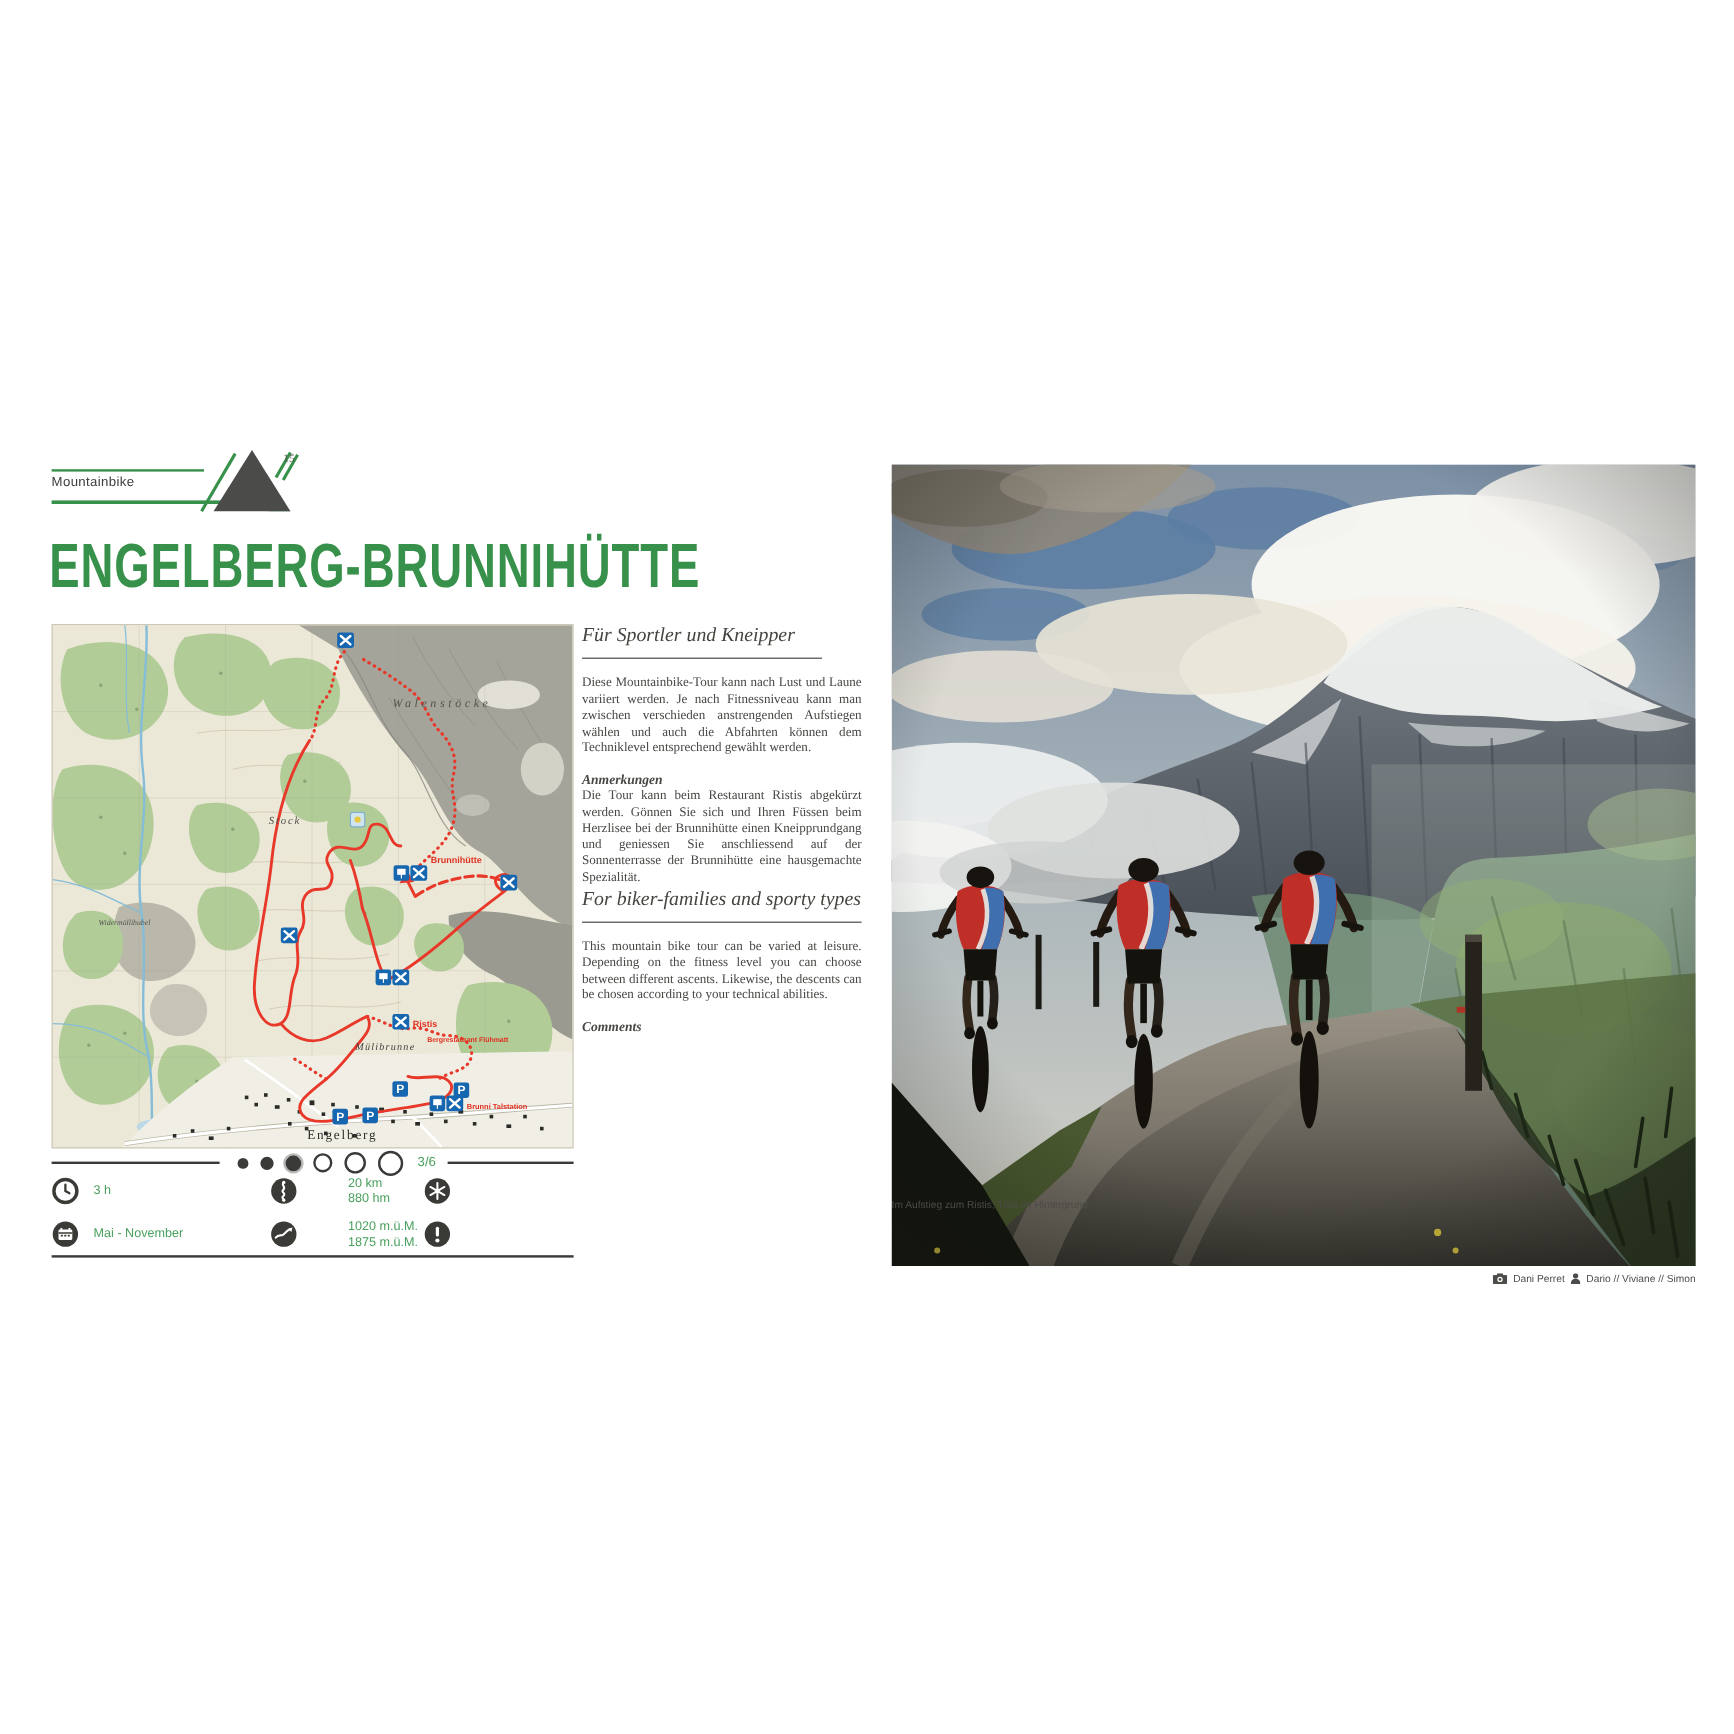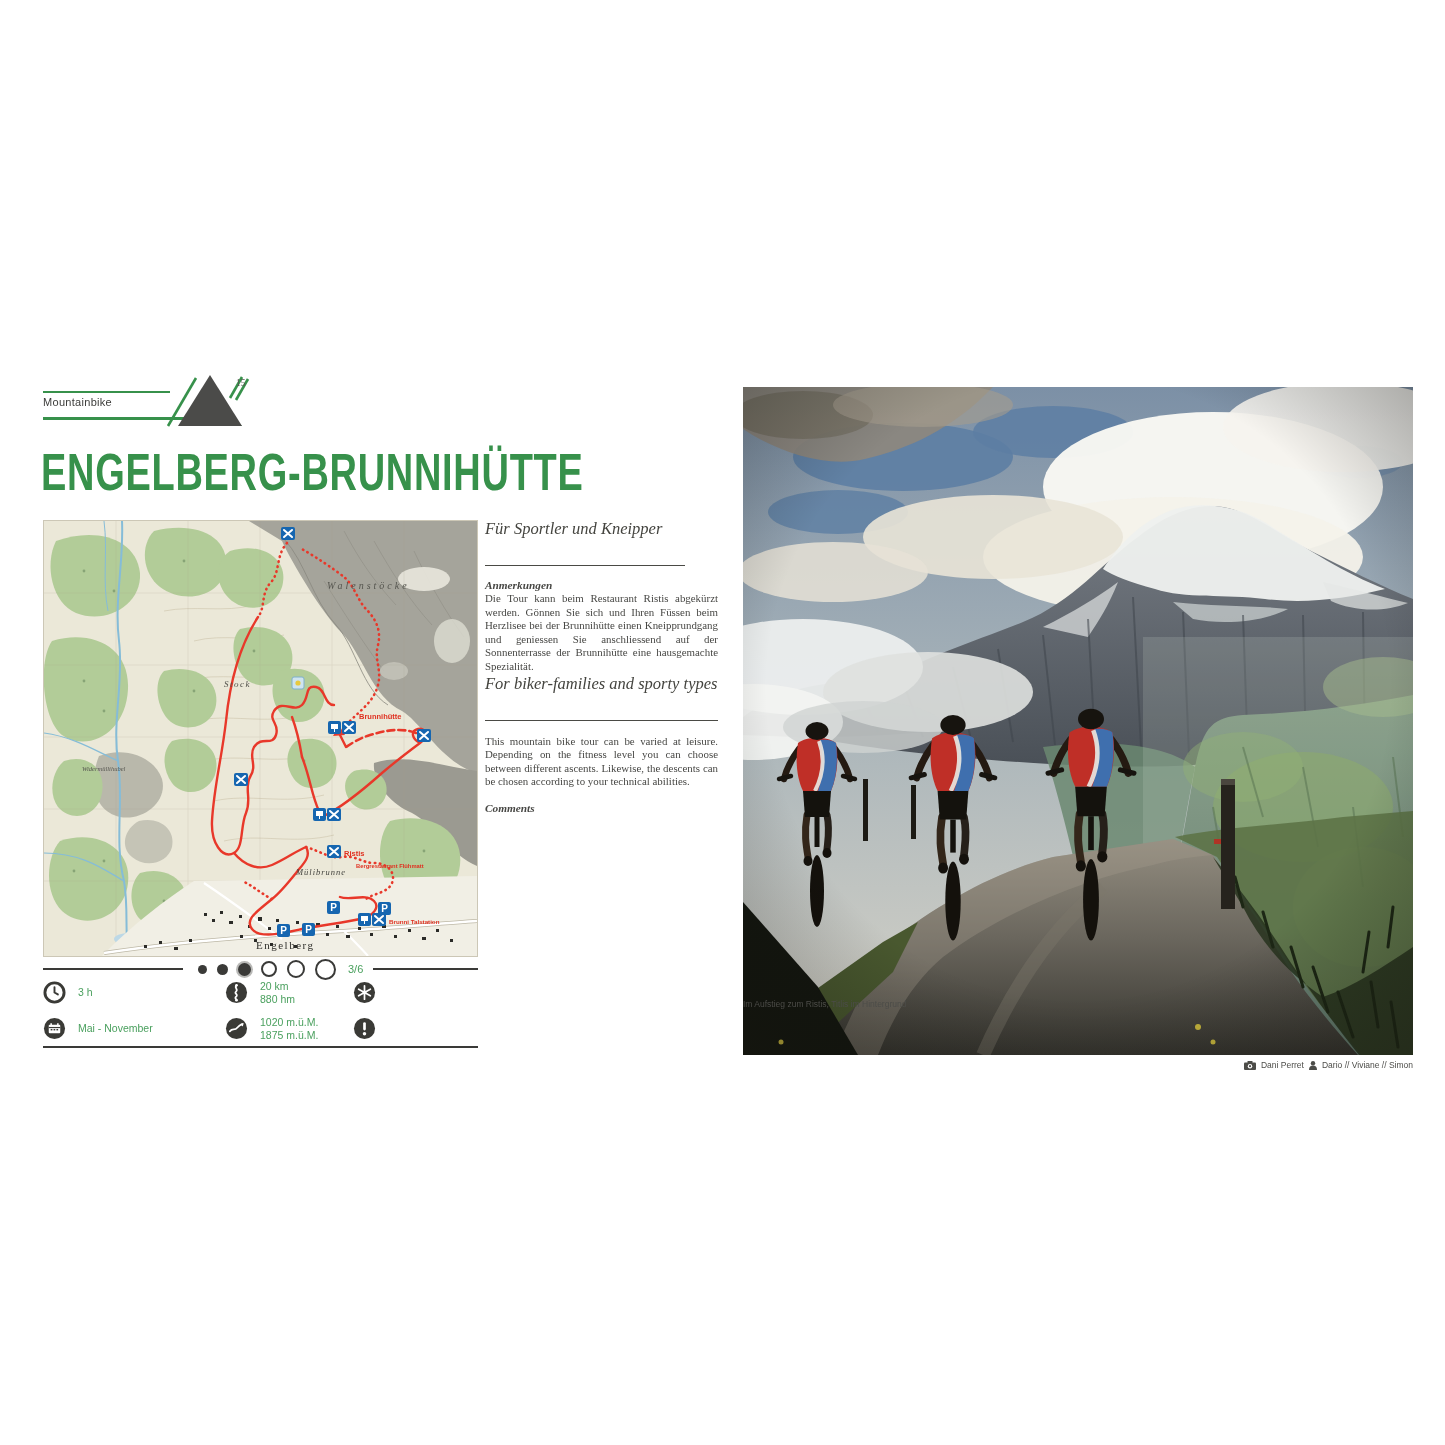--- a/index.html
+++ b/index.html
@@ -32,28 +32,28 @@
   .dot.f3{width:13px;height:13px;background:#3a3a38;box-shadow:0 0 0 2px #b9b9b7;}
   .dot.o1{width:12px;height:12px;border:2.5px solid #3a3a38;background:#fff;}
   .dot.o2{width:14px;height:14px;border:2.5px solid #3a3a38;background:#fff;}
   .dot.o3{width:17px;height:17px;border:2.5px solid #3a3a38;background:#fff;}
   .pag-label{color:#4aa05e;font-size:11px;margin-left:7px;flex:0 0 auto;}
 
   
   .info{left:43px;top:980px;width:435px;}
   .info-row{display:flex;align-items:center;margin-bottom:11px;}
   .info-cell{display:flex;align-items:center;}
-  .c1{width:182px;}.c2{width:128px;}.c3{width:80px;}
+  .c1{width:182px;}.c2{width:128px;gap:30px;}.c3{width:80px;}
   .info-icon{width:23px;height:23px;flex:0 0 auto;margin-right:12px;}
   .info-text{color:#4aa05e;font-size:10.5px;line-height:12.5px;}
   .bottom-rule{left:43px;top:1046px;width:435px;height:2px;background:#3a3a38;}
 
   
   .text-col{left:485px;top:519px;width:233px;font-family:"Liberation Serif",serif;color:#474744;}
-  .sec-head{font-style:italic;font-size:16.5px;color:#44443f;padding-bottom:26px;
+  .sec-head{font-style:italic;font-size:16.5px;color:#44443f;padding-bottom:9px;
             border-bottom:1.5px solid #4a4a45;display:inline-block;min-width:200px;}
   .sec-head.en{min-width:233px;}
   .body-p{font-size:10.9px;line-height:13.6px;text-align:justify;margin:14px 0 0 0;}
   .sub-head{font-style:italic;font-weight:bold;font-size:11.3px;margin:13px 0 0 0;}
   .body-p.tight{margin-top:1px;}
   .gap-lg{}
 
   
   .photo{left:743px;top:387px;width:670px;height:668px;}
   .caption{left:743px;top:999px;font-size:8.5px;color:#4c4c48;}
@@ -356,20 +356,21 @@
           <rect x="10.6" y="5.5" width="2.8" height="8.5" rx="1.4" fill="#fff"></rect>
           <circle cx="12" cy="17.5" r="1.8" fill="#fff"></circle>
         </svg>
       </div>
     </div>
   </div>
   <div class="abs bottom-rule"></div>
 
   <div class="abs text-col">
     <div class="sec-head">Für Sportler und Kneipper</div>
+    <p class="body-p">Diese Mountainbike-Tour kann nach Lust und Laune variiert werden. Je nach Fitnessniveau kann man zwischen verschieden anstrengenden Aufstiegen wählen und auch die Abfahrten können dem Techniklevel entsprechend gewählt werden.</p>
     <div class="sub-head">Anmerkungen</div>
     <p class="body-p tight">Die Tour kann beim Restaurant Ristis abgekürzt werden. Gönnen Sie sich und Ihren Füssen beim Herzlisee bei der Brunnihütte einen Kneipprundgang und geniessen Sie anschliessend auf der Sonnenterrasse der Brunnihütte eine hausgemachte Spezialität.</p>
 
     <div class="sec-head en gap-lg">For biker-families and sporty types</div>
     <p class="body-p">This mountain bike tour can be varied at leisure. Depending on the fitness level you can choose between different ascents. Likewise, the descents can be chosen according to your technical abilities.</p>
     <div class="sub-head">Comments</div>
   </div>
 
   <div class="abs photo">
   <svg width="670" height="668" viewBox="0 0 670 668">

